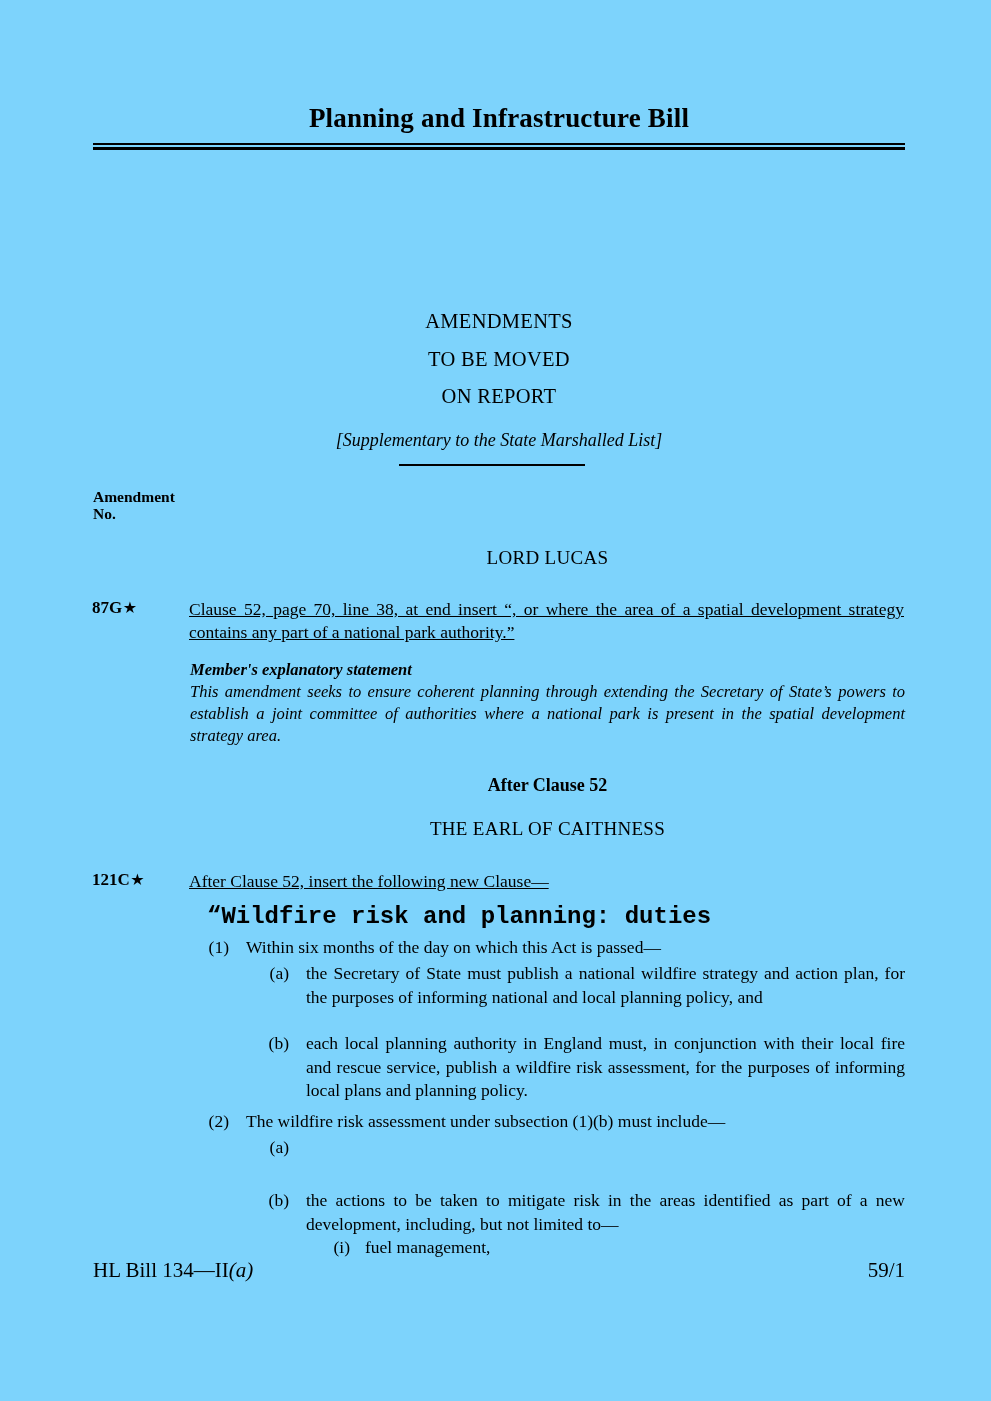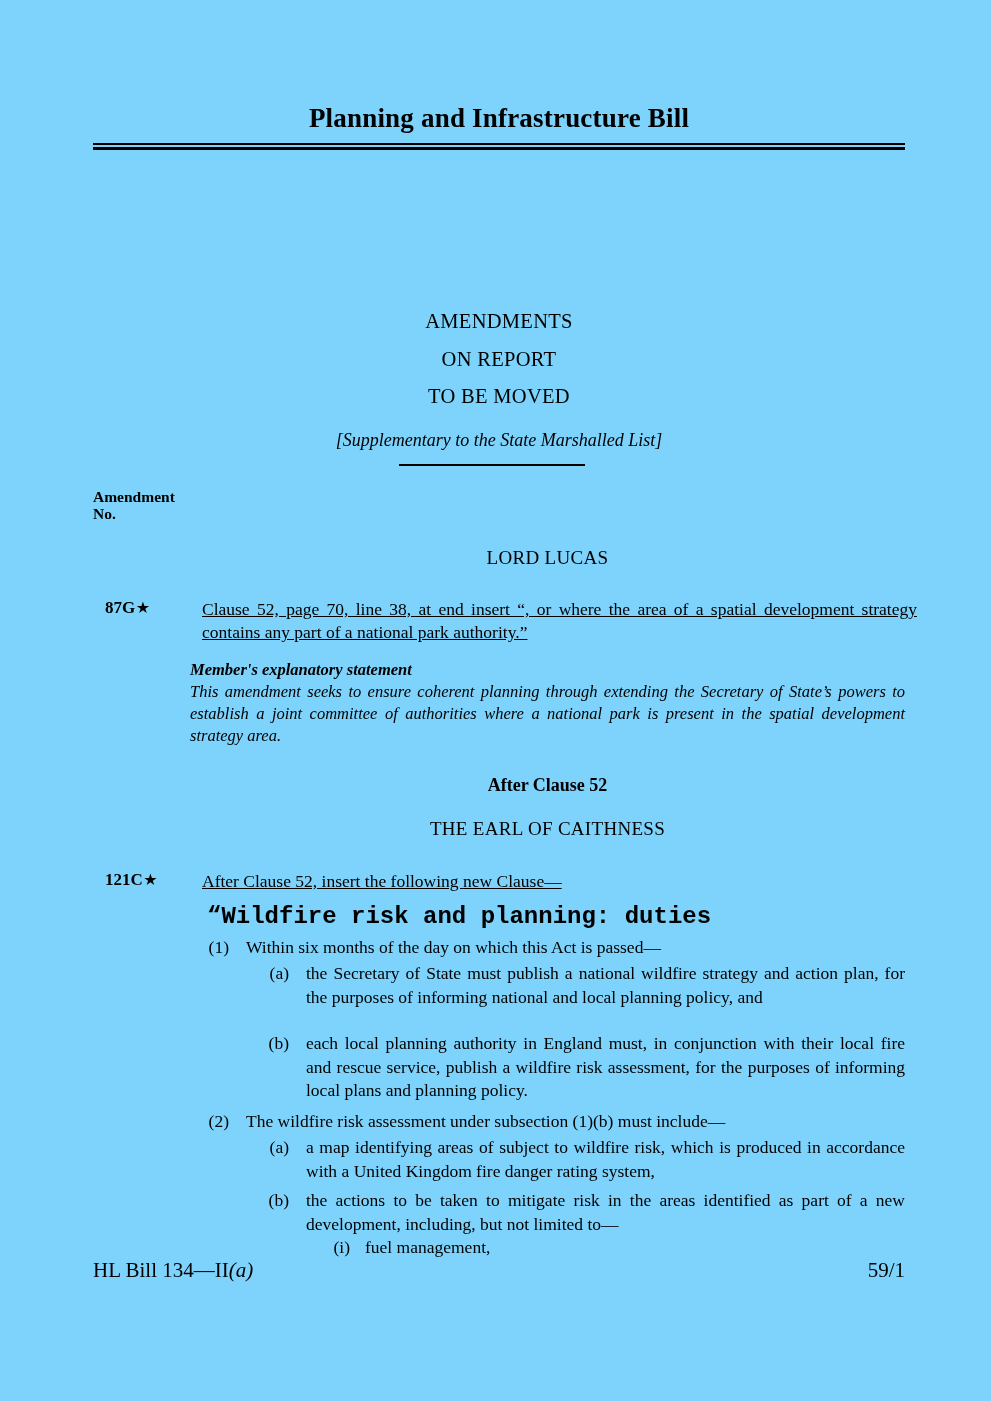--- a/index.html
+++ b/index.html
@@ -99,21 +99,21 @@
     left: 190px;
     width: 715px;
     text-align: center;
     font-size: 19px;
     letter-spacing: 0.3px;
   }
 
   
   .amend-row {
     position: absolute;
-    left: 105px;
+    left: 92px;
     width: 812px;
   }
   .amend-num {
     position: absolute;
     left: 0;
     top: 0;
     width: 90px;
     font-size: 17px;
     font-weight: bold;
     white-space: nowrap;
@@ -206,22 +206,22 @@
 <div class="page">
 
   <div class="doc-title">Planning and Infrastructure Bill</div>
   <div class="rule-double">
     <div class="r1"></div>
     <div class="r2"></div>
   </div>
 
   <div class="head-block">
     <div class="head-line">AMENDMENTS</div>
+    <div class="head-line">TO BE MOVED</div>
     <div class="head-line">ON REPORT</div>
-    <div class="head-line">TO BE MOVED</div>
     <div class="head-sub">[Supplementary to the State Marshalled List]</div>
   </div>
   <div class="rule-short"></div>
 
   <div class="amend-no-label"><span>Amendment</span><br><span>No.</span></div>
 
   <div class="mover-name" style="top:547px;">LORD LUCAS</div>
 
   <div class="amend-row" style="top:598px;">
     <div class="amend-num"><span>87G</span><span class="star">★</span></div>
@@ -258,21 +258,20 @@
     <div class="content">each local planning authority in England must, in conjunction with their local fire and rescue service, publish a wildfire risk assessment, for the purposes of informing local plans and planning policy.</div>
   </div>
 
   <div class="list-item lvl1" style="top:1110px;">
     <span class="marker">(2)</span>
     <div class="content">The wildfire risk assessment under subsection (1)(b) must include—</div>
   </div>
 
   <div class="list-item lvl2" style="top:1136px;">
     <span class="marker">(a)</span>
-    <div class="content">a map identifying areas of subject to wildfire risk, which is produced in accordance with a United Kingdom fire danger rating system,</div>
   </div>
 
   <div class="list-item lvl2" style="top:1189px;">
     <span class="marker">(b)</span>
     <div class="content">the actions to be taken to mitigate risk in the areas identified as part of a new development, including, but not limited to—</div>
   </div>
 
   <div class="list-item lvl3" style="top:1236px;">
     <span class="marker">(i)</span>
     <div class="content">fuel management,</div>

